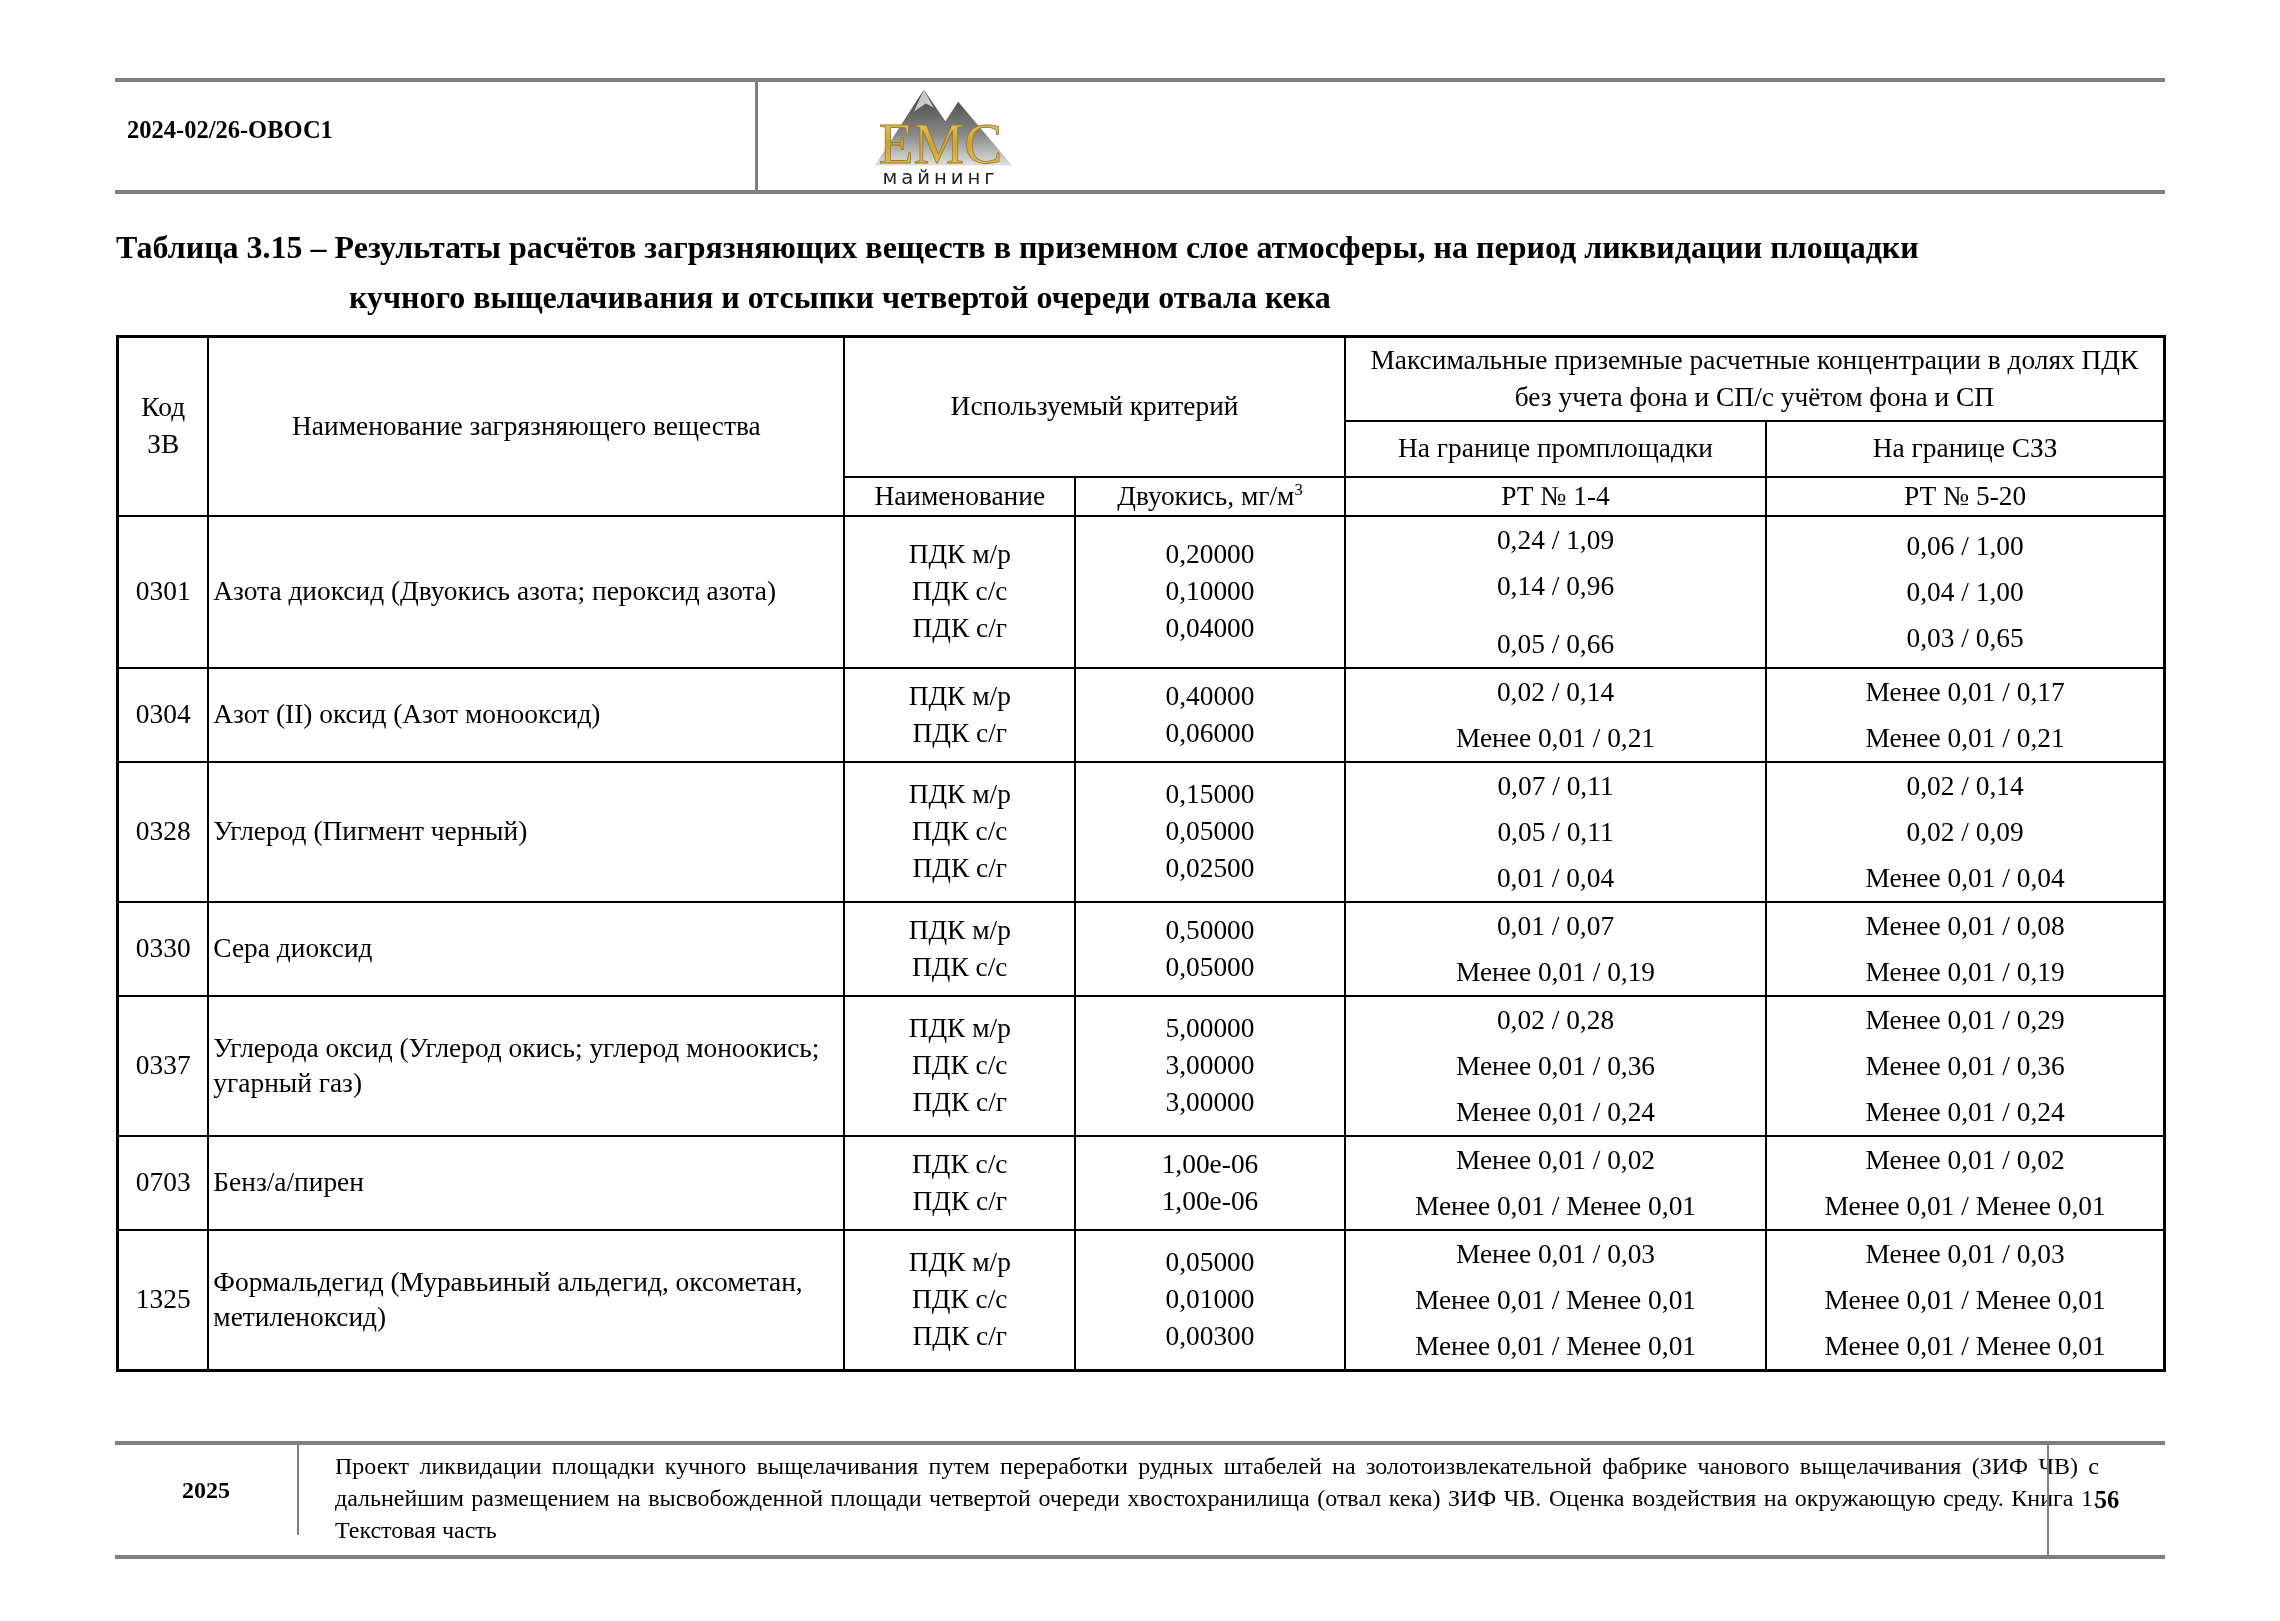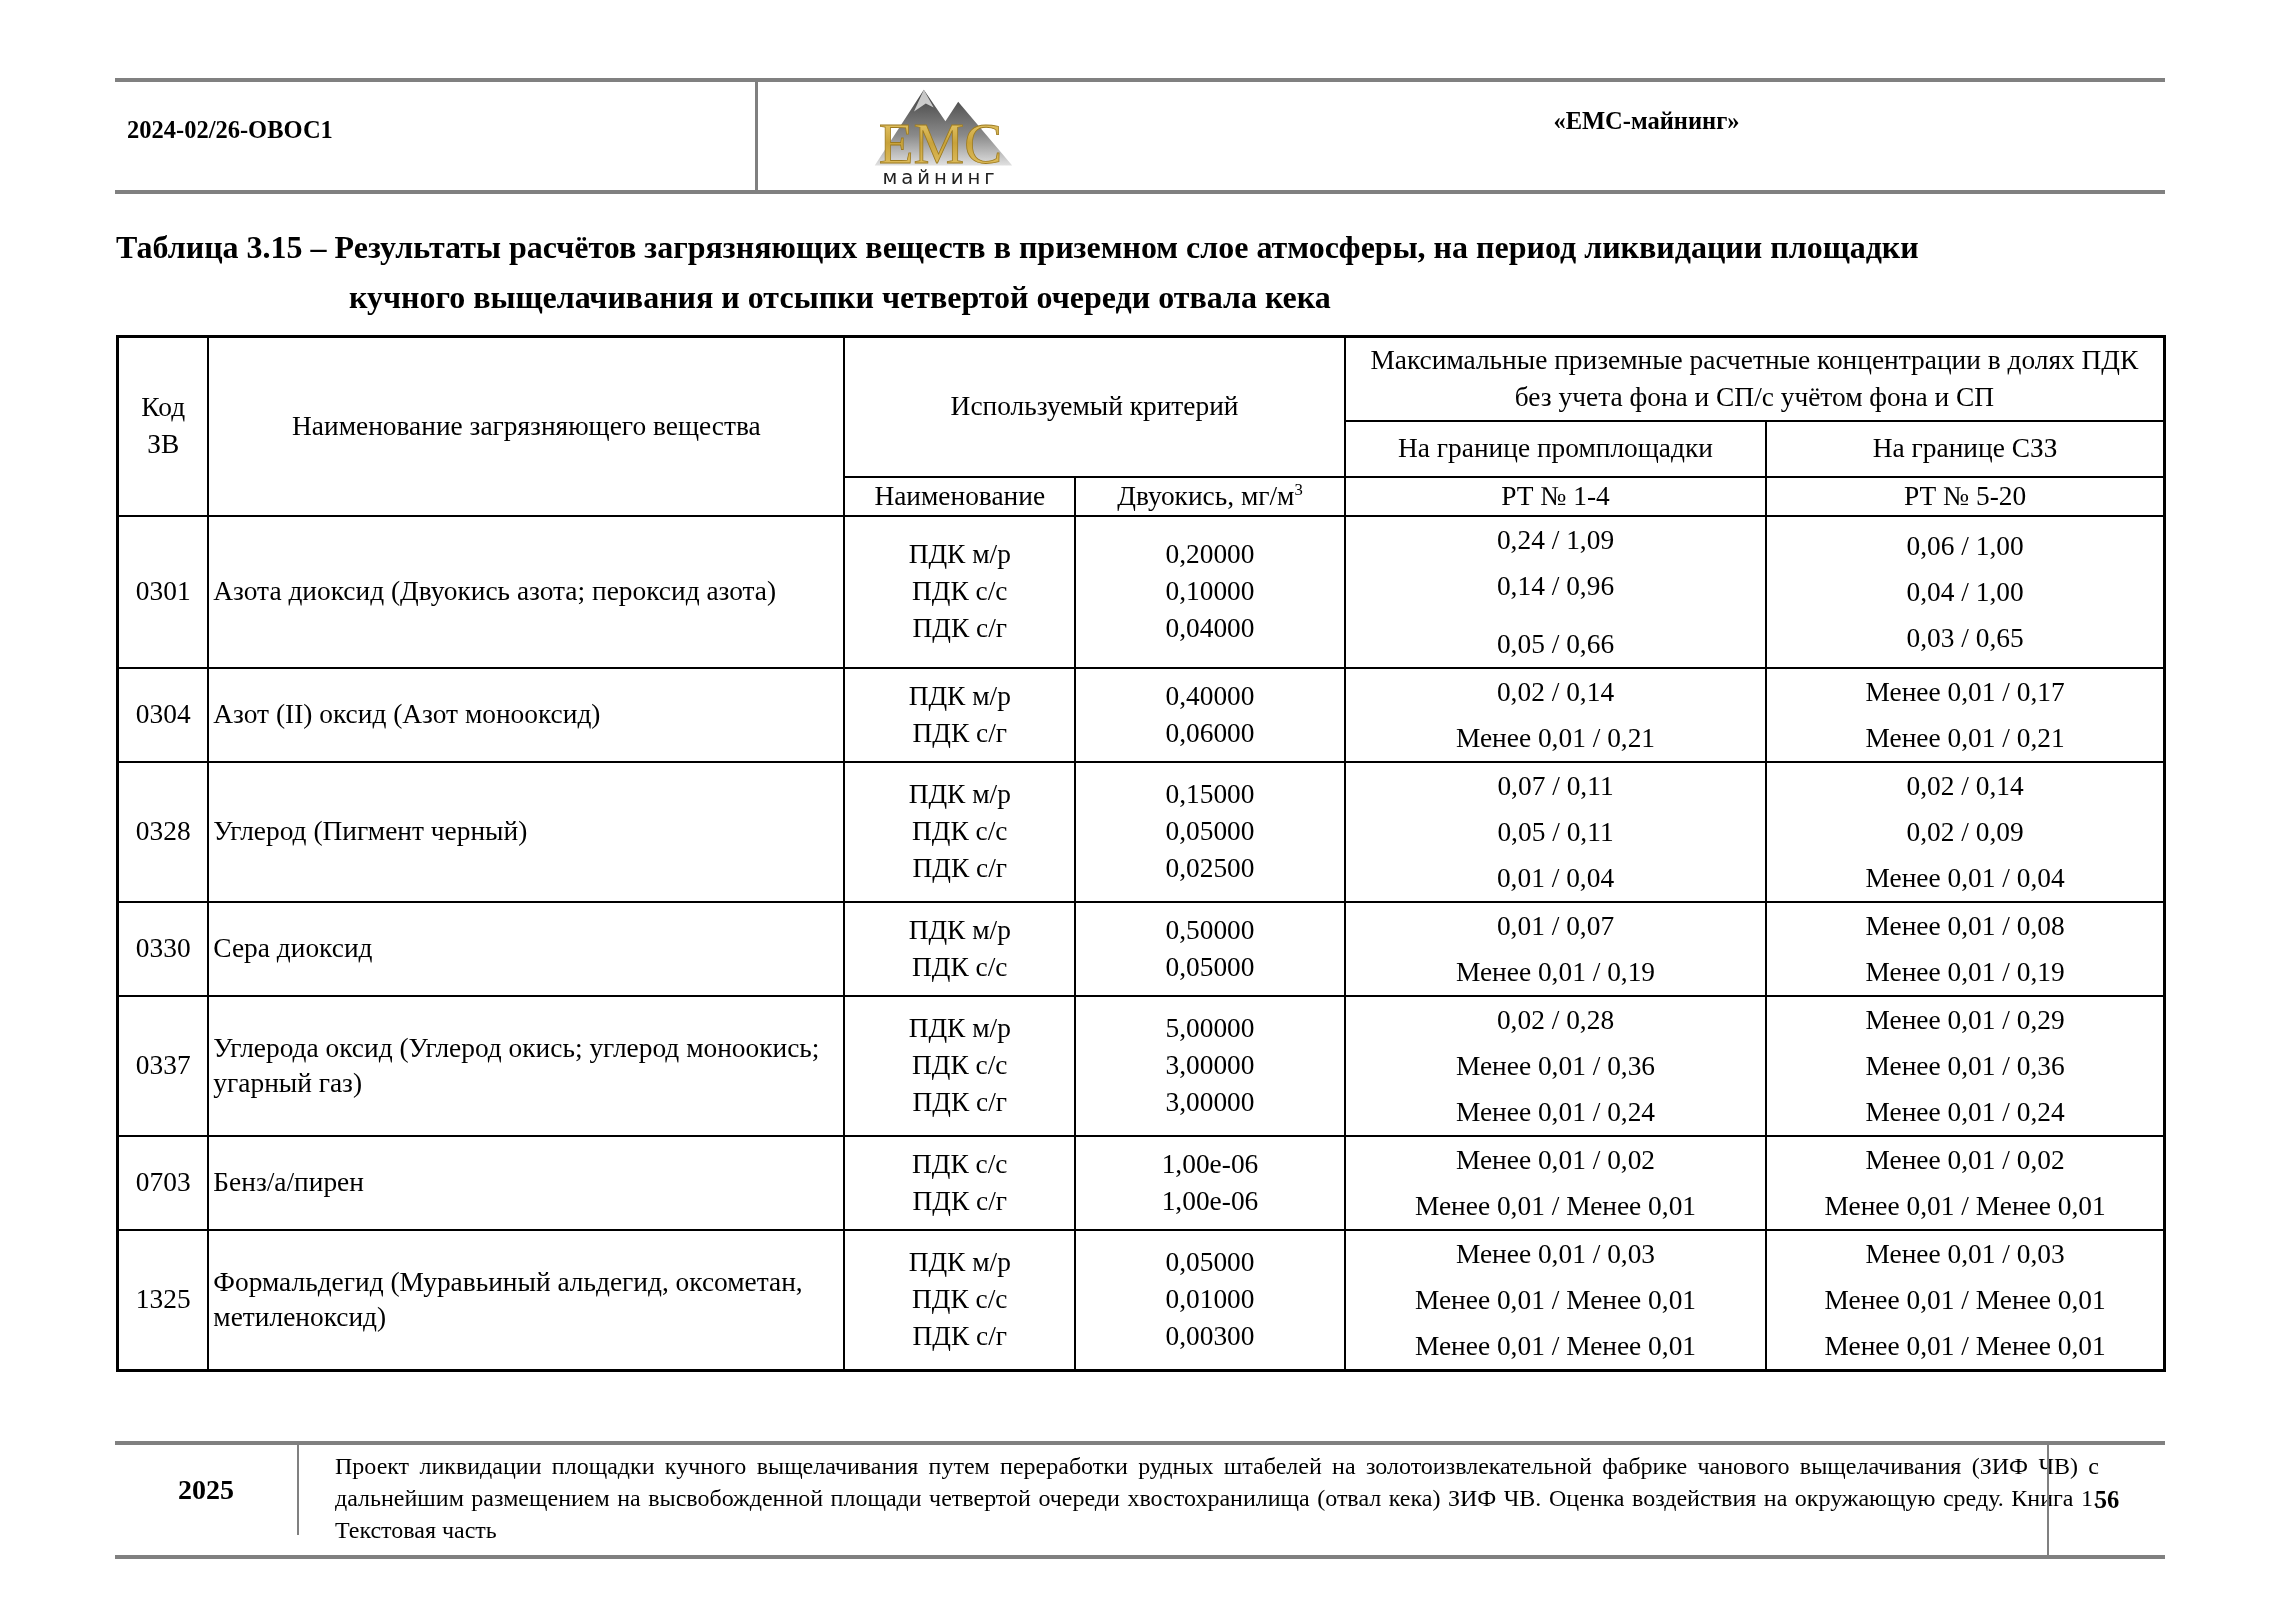--- a/index.html
+++ b/index.html
@@ -17,21 +17,21 @@
                font-size:27.4px; line-height:37px; }
   table.main td, table.main th { border:2px solid #000; padding:0 3.9px; font-weight:normal; vertical-align:middle; }
   table.main { border:3.9px solid #000; }
   .c { text-align:center; }
   .sub { display:block; }
   .row-sep td { border-bottom:3.9px solid #000; }
   sup { font-size:16.7px; line-height:0; }
   .footer { position:absolute; left:115px; top:1441px; width:2050px; height:110px;
             border-top:4.9px solid #808080; border-bottom:4.9px solid #808080; }
   .f-year { position:absolute; left:0; top:0; width:182px; height:90px; display:flex; align-items:center; justify-content:center;
-            font-weight:bold; font-size:28px; border-right:2.9px solid #808080; }
+            font-weight:bold; font-size:24px; border-right:2.9px solid #808080; }
   .f-text { position:absolute; left:188px; top:5px; width:1764px; font-size:24px; line-height:32px; text-align:justify;margin-left:32px; }
   .f-page { position:absolute; right:0; top:0; width:116px; height:110px; display:flex; align-items:center; justify-content:center;
             font-weight:bold; font-size:24.5px; border-left:2.9px solid #808080; }
 </style>
 </head>
 <body>
 
 <div class="hdr-line" style="top:78px;"></div>
 <div class="hdr-line" style="top:190px;"></div>
 <div class="hdr-vline" style="left:755px; top:78px; height:116px;"></div>
@@ -52,21 +52,20 @@
       </linearGradient>
     </defs>
     <polygon points="20,85 70,8 92,40 105,20 160,85" fill="url(#mtn)"></polygon>
     <polygon points="60,30 70,8 80,26 72,22" fill="#ffffff" opacity="0.7"></polygon>
     <text x="87" y="82" text-anchor="middle" font-family="Liberation Serif, serif" font-size="58" fill="url(#gold)" stroke="#9c7a20" stroke-width="0.8">EMC</text>
     <text x="87" y="104" text-anchor="middle" font-family="DejaVu Sans, sans-serif" font-size="20" letter-spacing="4" fill="#222">майнинг</text>
   </svg>
 </div>
 
 <div class="company">
-  <div>«ЕМС-майнинг»</div>
 </div>
 
 <div class="title">
   <span>Таблица 3.15 – Результаты расчётов загрязняющих веществ в приземном слое атмосферы, на период ликвидации площадки</span>
   <span class="l2">кучного выщелачивания и отсыпки четвертой очереди отвала кека</span>
 </div>
 
 <table class="main">
   <colgroup>
     <col style="width:91px">

